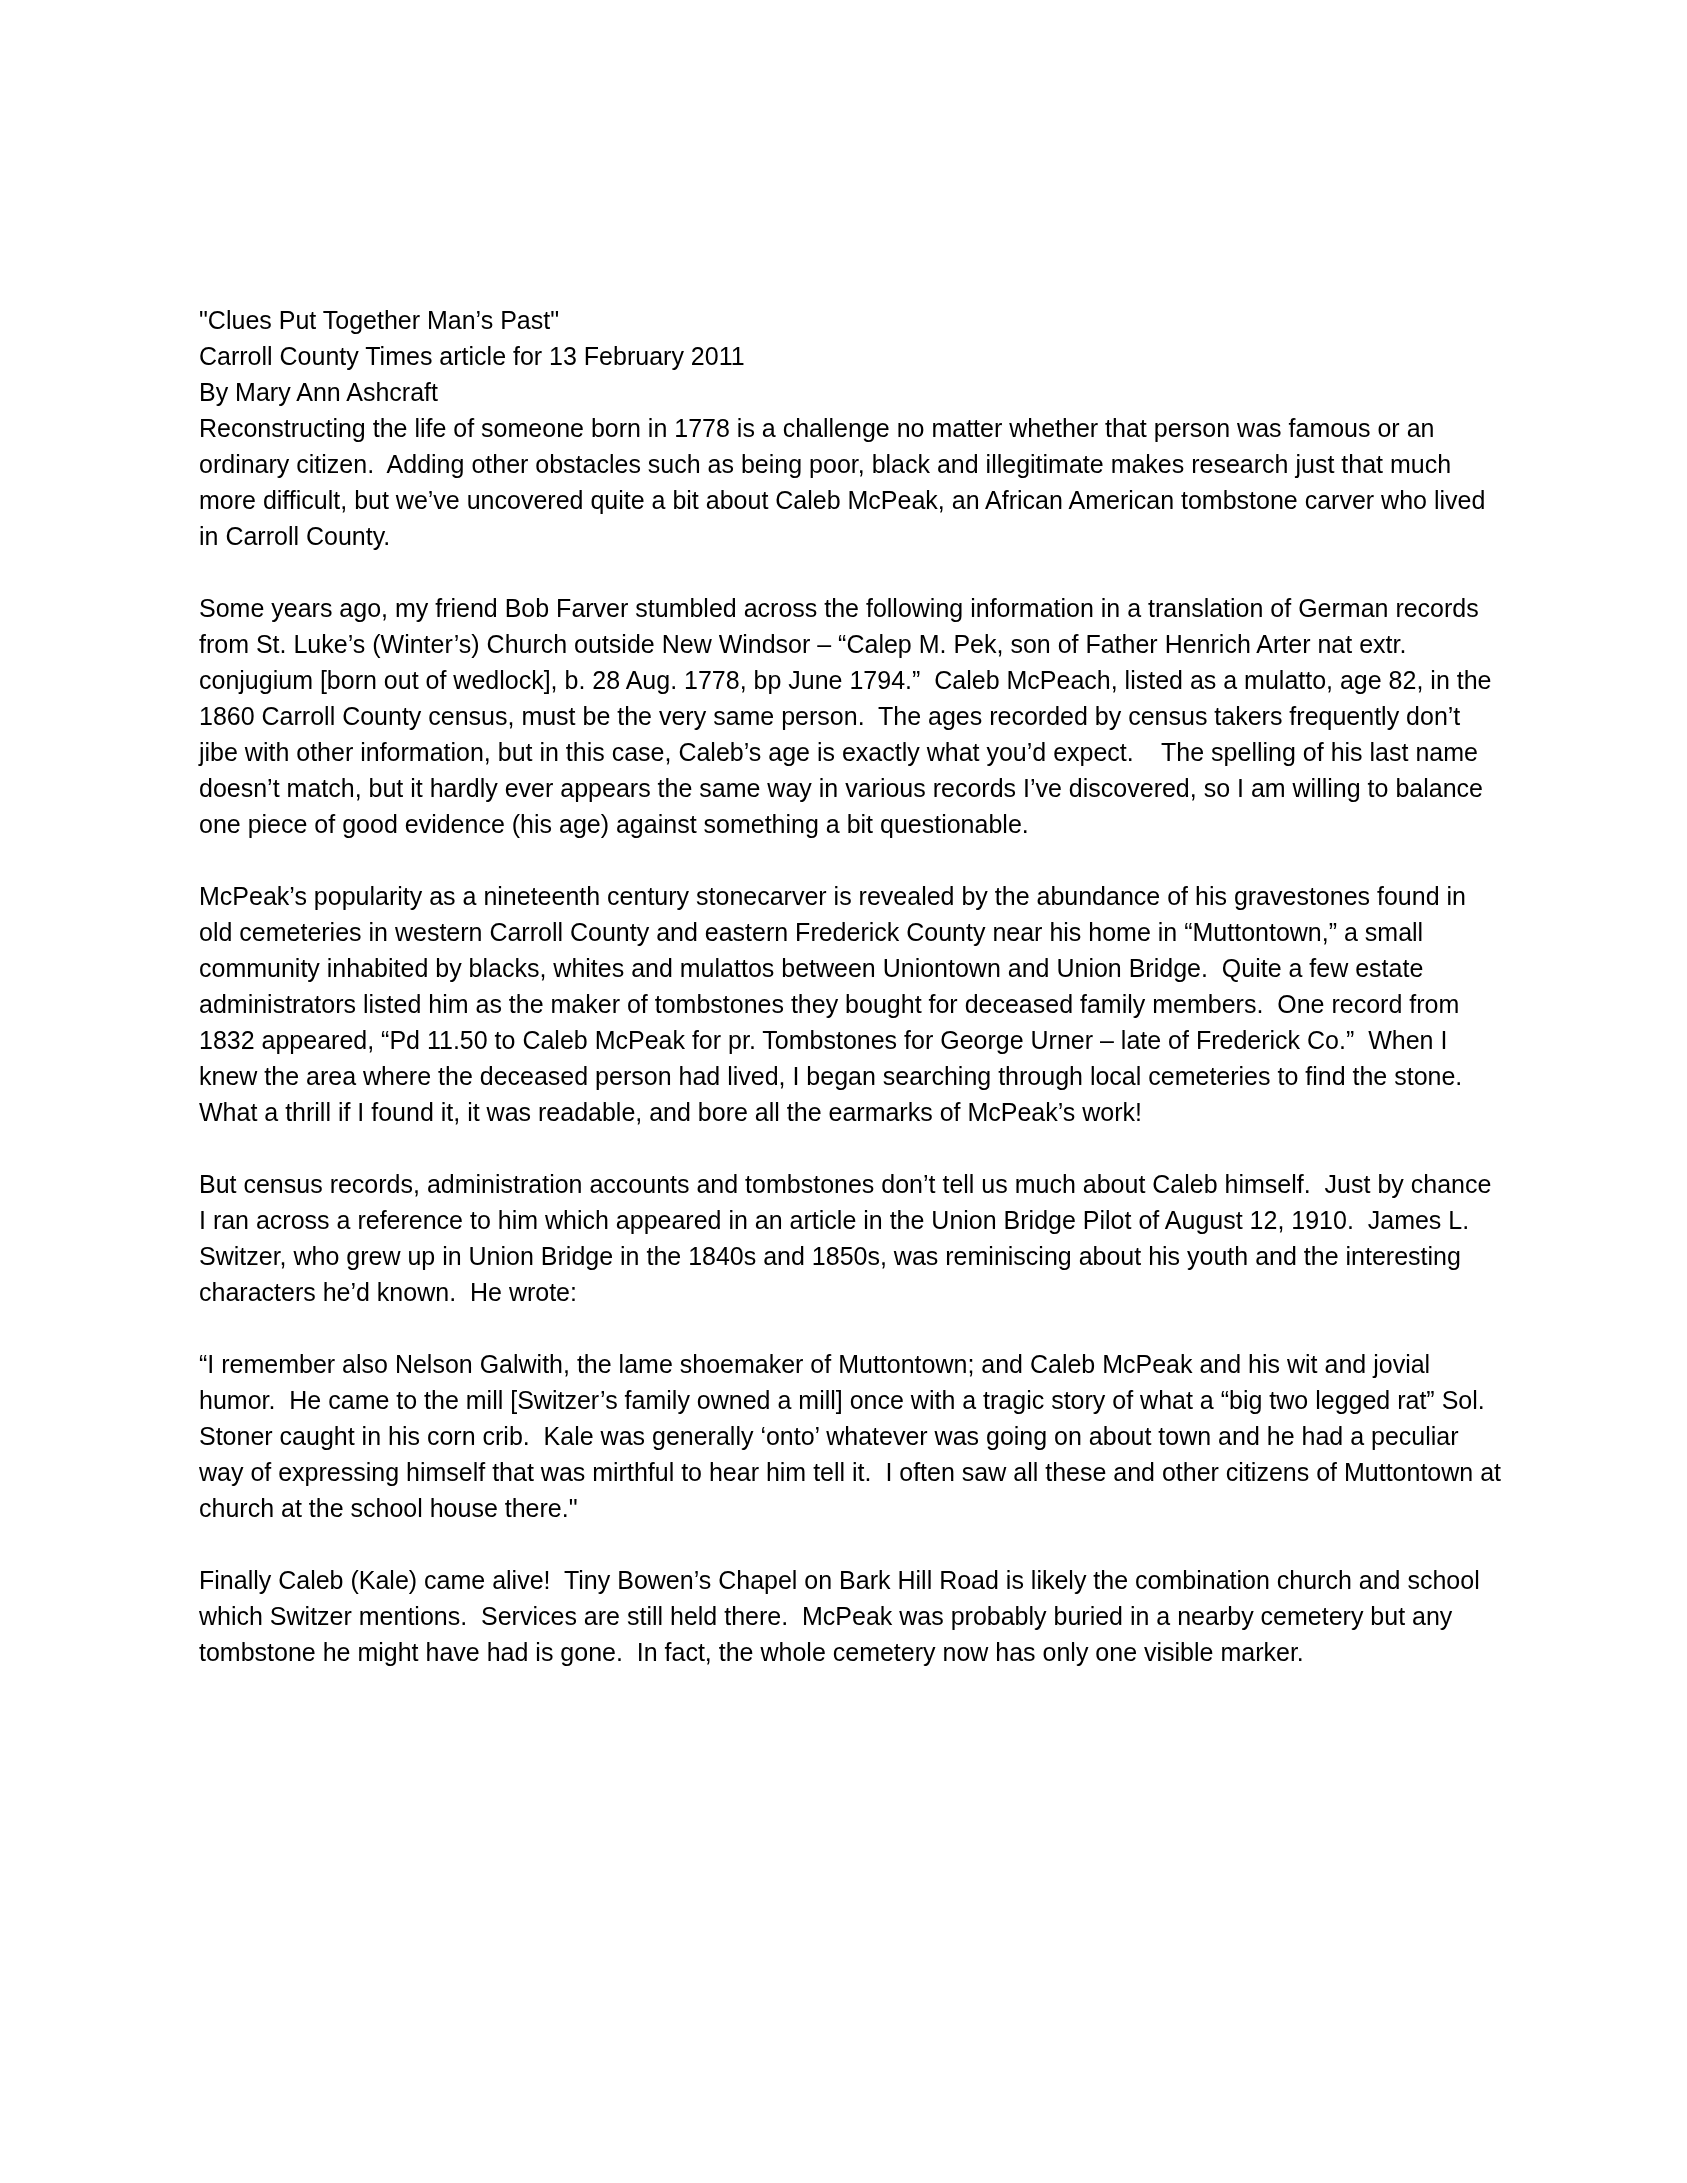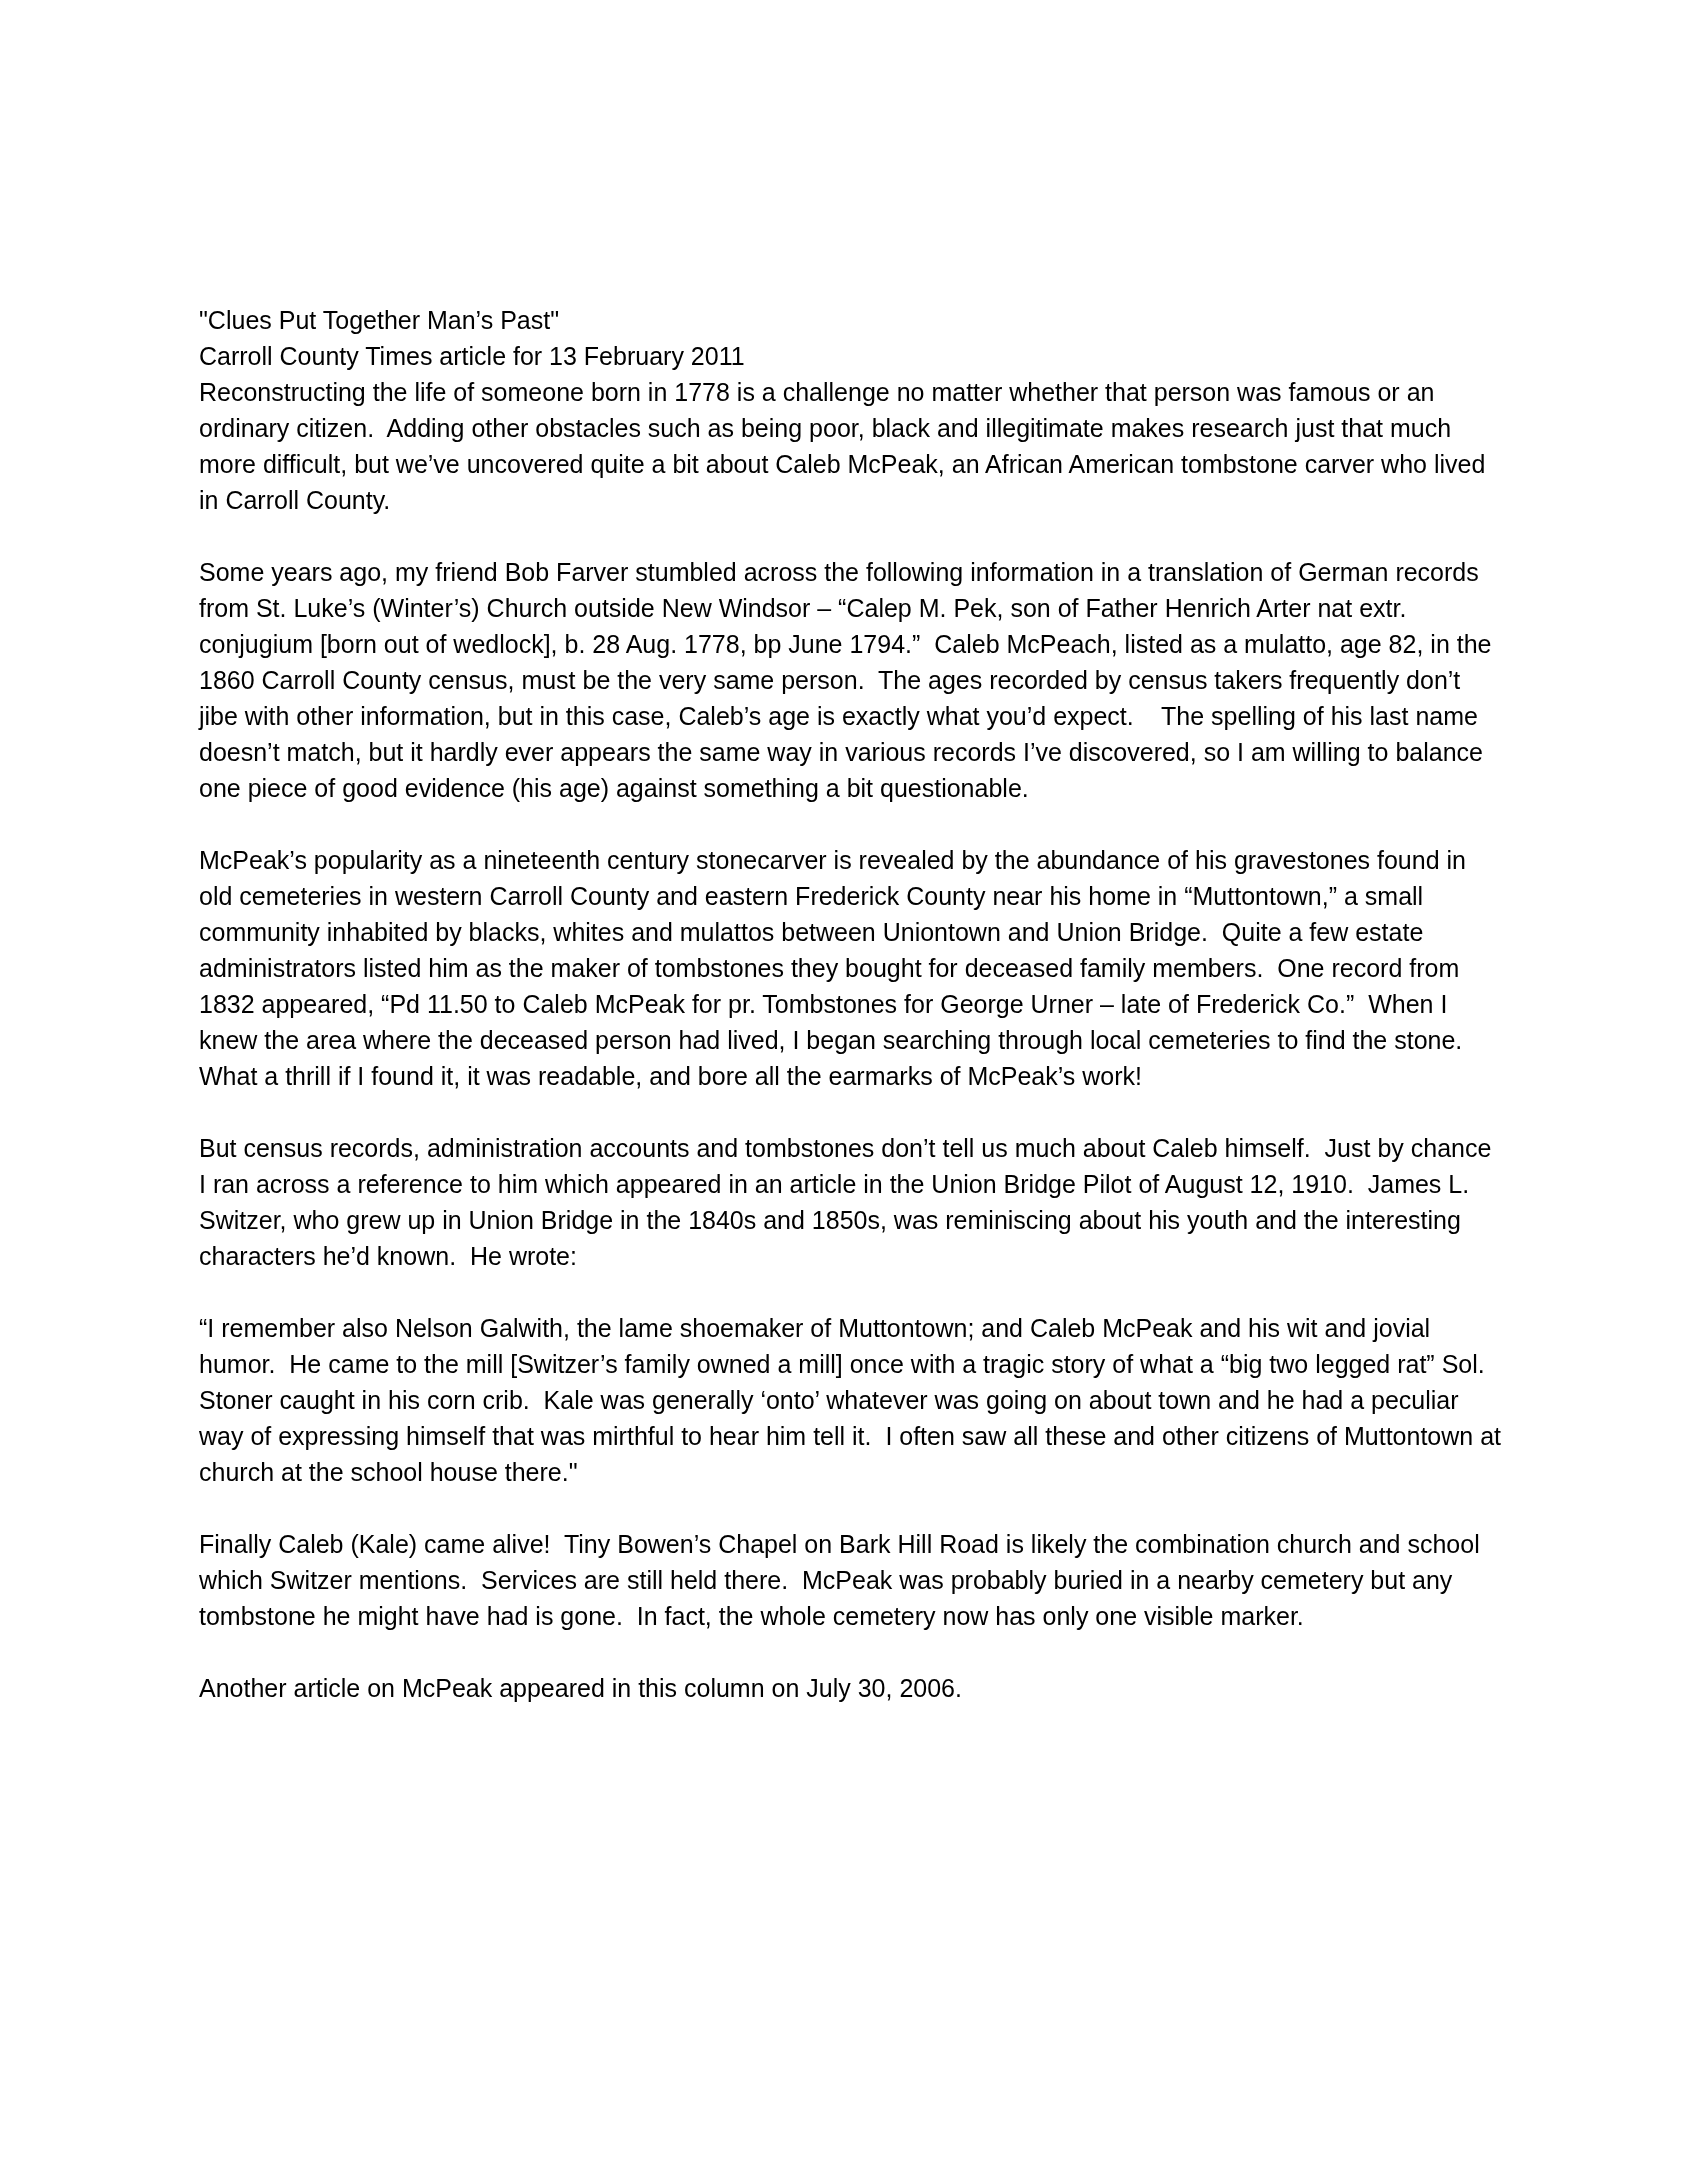--- a/index.html
+++ b/index.html
@@ -32,26 +32,26 @@
   }
 </style>
 </head>
 <body>
 
 <div class="page">
 
   <div class="doc-header">
     <p>"Clues Put Together Man’s Past"</p>
     <p>Carroll County Times article for 13 February 2011</p>
+    <p>By Mary Ann Ashcraft</p>
   </div>
 
   <div class="doc-body">
     <p class="para">Reconstructing the life of someone born in 1778 is a challenge no matter whether that person was famous or an ordinary citizen.  Adding other obstacles such as being poor, black and illegitimate makes research just that much more difficult, but we’ve uncovered quite a bit about Caleb McPeak, an African American tombstone carver who lived in Carroll County.</p>
     <p class="para">Some years ago, my friend Bob Farver stumbled across the following information in a translation of German records from St. Luke’s (Winter’s) Church outside New Windsor – “Calep M. Pek, son of Father Henrich Arter nat extr. conjugium [born out of wedlock], b. 28 Aug. 1778, bp June 1794.”  Caleb McPeach, listed as a mulatto, age 82, in the 1860 Carroll County census, must be the very same person.  The ages recorded by census takers frequently don’t jibe with other information, but in this case, Caleb’s age is exactly what you’d expect.    The spelling of his last name doesn’t match, but it hardly ever appears the same way in various records I’ve discovered, so I am willing to balance one piece of good evidence (his age) against something a bit questionable.</p>
     <p class="para">McPeak’s popularity as a nineteenth century stonecarver is revealed by the abundance of his gravestones found in old cemeteries in western Carroll County and eastern Frederick County near his home in “Muttontown,” a small community inhabited by blacks, whites and mulattos between Uniontown and Union Bridge.  Quite a few estate administrators listed him as the maker of tombstones they bought for deceased family members.  One record from 1832 appeared, “Pd 11.50 to Caleb McPeak for pr. Tombstones for George Urner – late of Frederick Co.”  When I knew the area where the deceased person had lived, I began searching through local cemeteries to find the stone.  What a thrill if I found it, it was readable, and bore all the earmarks of McPeak’s work!</p>
     <p class="para">But census records, administration accounts and tombstones don’t tell us much about Caleb himself.  Just by chance I ran across a reference to him which appeared in an article in the Union Bridge Pilot of August 12, 1910.  James L. Switzer, who grew up in Union Bridge in the 1840s and 1850s, was reminiscing about his youth and the interesting characters he’d known.  He wrote:</p>
     <p class="para">“I remember also Nelson Galwith, the lame shoemaker of Muttontown; and Caleb McPeak and his wit and jovial humor.  He came to the mill [Switzer’s family owned a mill] once with a tragic story of what a “big two legged rat” Sol. Stoner caught in his corn crib.  Kale was generally ‘onto’ whatever was going on about town and he had a peculiar way of expressing himself that was mirthful to hear him tell it.  I often saw all these and other citizens of Muttontown at church at the school house there."</p>
     <p class="para">Finally Caleb (Kale) came alive!  Tiny Bowen’s Chapel on Bark Hill Road is likely the combination church and school which Switzer mentions.  Services are still held there.  McPeak was probably buried in a nearby cemetery but any tombstone he might have had is gone.  In fact, the whole cemetery now has only one visible marker.</p>
-    <p class="para">Another article on McPeak appeared in this column on July 30, 2006.</p>
   </div>
 
 </div>
 
 
 </body></html>

